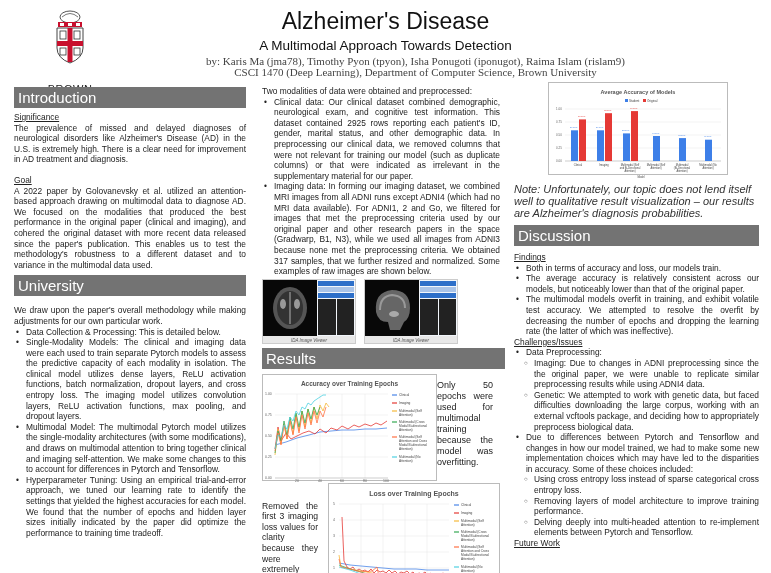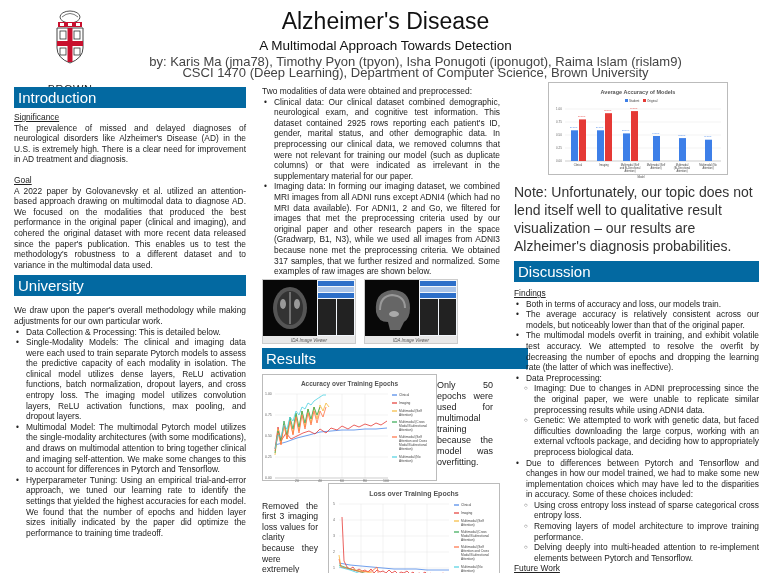--- a/index.html
+++ b/index.html
@@ -5,28 +5,28 @@
   * { box-sizing: border-box; margin: 0; padding: 0; }
   html, body { width: 771px; height: 573px; overflow: hidden; background: #ffffff; }
   body { font-family: "Liberation Sans", sans-serif; color: #222; position: relative; }
 
   .header { position: absolute; left: 0; top: 0; width: 771px; height: 86px; }
   .logo { position: absolute; left: 40px; top: 10px; width: 60px; height: 70px; text-align: center; }
   .logo svg { display: block; margin: 0 auto; }
   .logo-text { font-family: Liberation Sans, sans-serif; font-size: 11px; letter-spacing: 0.5px; color: #222; margin-top: 19px; }
   .title { position: absolute; left: 0; width: 771px; top: 8px; text-align: center; font-size: 23px; color: #111; }
   .subtitle { position: absolute; left: 0; width: 771px; top: 38px; text-align: center; font-size: 13.5px; color: #111; }
-  .authors { position: absolute; left: 0; width: 771px; top: 56px; text-align: center; font-size: 13px; color: #444; line-height: 11px; padding-left: 60px; }
+  .authors { position: absolute; left: 0; width: 771px; top: 56px; text-align: center; font-size: 11px; color: #444; line-height: 11px; padding-left: 60px; font-family: Liberation Serif, serif; }
 
   .col { position: absolute; font-size: 8.4px; line-height: 10.6px; color: #222; }
   .col1 { left: 14px; top: 87px; width: 232px; }
   .col2 { left: 262px; top: 86px; width: 238px; }
   .col3 { left: 514px; top: 82px; width: 245px; }
 
-  .section-head { background: #0369a1; color: #fff; font-size: 15px; height: 21px; line-height: 21px; padding-left: 4px; margin-bottom: 4px; }
+  .section-head { background: #737373; color: #fff; font-size: 15px; height: 21px; line-height: 21px; padding-left: 4px; margin-bottom: 4px; }
   .sub-head { text-decoration: underline; }
   p.just { text-align: justify; }
   ul { list-style: none; }
   ul li { position: relative; padding-left: 12px; text-align: justify; }
   ul li::before { content: "•"; position: absolute; left: 2px; top: 0; }
   ul.sub li { padding-left: 20px; }
   ul.sub li::before { content: "○"; left: 10px; font-size: 6px; }
   .u { }
   .gap { height: 10px; }
 
@@ -35,21 +35,21 @@
   .mri-row { display: flex; gap: 8px; margin-top: 2px; margin-bottom: 4px; }
   .mri { width: 94px; height: 65px; background: #e8e8e8; display: flex; flex-direction: column; border: 1px solid #ccc; }
   .mri-top { flex: 1; display: flex; }
   .mri-scan { width: 54px; background: #080808; display: flex; align-items: center; justify-content: center; }
   .mri-panel { flex: 1; background: #f2f6fb; display: flex; flex-direction: column; gap: 1px; padding: 1px; }
   .mri-panel .bar { height: 5px; background: #2d6fc9; }
   .mri-panel .thumbs { flex: 1; display: flex; gap: 1px; }
   .mri-panel .thumbs div { flex: 1; background: #222; }
   .mri-cap { height: 7px; font-size: 4.5px; text-align: center; color: #555; font-style: italic; }
 
-  .note { font-size: 14px; line-height: 18px; color: #333; }
+  .note { font-style: italic; font-size: 11px; line-height: 12px; color: #333; }
 </style>
 </head>
 <body>
 
 <div class="header">
   <div class="logo">
     <svg width="34" height="54" viewBox="0 0 34 54">
       <ellipse cx="17" cy="7" rx="10" ry="6" fill="none" stroke="#555" stroke-width="1"></ellipse>
       <path d="M9 7 Q17 0 25 7" fill="none" stroke="#777" stroke-width="1"></path>
       <rect x="5" y="12" width="24" height="5" fill="#c8102e"></rect>
@@ -140,21 +140,21 @@
             <div class="thumbs">
               <div></div>
               <div></div>
             </div>
           </div>
       </div>
       <div class="mri-cap">IDA Image Viewer</div>
     </div>
   </div>
 
-  <div class="section-head" style="width:266px;margin-bottom:5px;">Results</div>
+  <div class="section-head" style="width:243px;margin-bottom:5px;">Results</div>
 
   <div style="display:flex;gap:0;">
     <div class="chart-box" style="width:175px;height:107px;">
       <div class="chart-title" style="padding-top:4px;">Accuracy over Training Epochs</div>
       <svg width="173" height="94">
         <g font-size="3.5" fill="#666" font-family="Liberation Sans, sans-serif">
           <text x="2" y="6">1.00</text>
             <text x="2" y="27">0.75</text>
             <text x="2" y="48">0.50</text>
             <text x="2" y="69">0.25</text>
@@ -342,20 +342,21 @@
   </div>
   <p class="note" style="margin-top:8px;">Note: Unfortunately, our topic does not lend itself well to qualitative result visualization – our results are Alzheimer's diagnosis probabilities.</p>
 
   <div class="section-head" style="margin-top:6px;margin-bottom:6px;">Discussion</div>
   <div class="sub-head">Findings</div>
   <ul>
     <li>Both in terms of accuracy and loss, our models train.</li>
     <li>The average accuracy is relatively consistent across our models, but noticeably lower than that of the original paper.</li>
     <li>The multimodal models overfit in training, and exhibit volatile test accuracy. We attempted to resolve the overfit by decreasing the number of epochs and dropping the learning rate (the latter of which was ineffective).</li>
   </ul>
+  <div class="sub-head">Challenges/Issues</div>
   <ul>
     <li>
       <span>Data Preprocessing:</span>
       <ul class="sub" style="margin-left:-12px;">
         <li>Imaging: Due to changes in ADNI preprocessing since the the original paper, we were unable to replicate similar preprocessing results while using ADNI4 data.</li>
         <li>Genetic: We attempted to work with genetic data, but faced difficulties downloading the large corpus, working with an external vcftools package, and deciding how to appropriately preprocess biological data.</li>
       </ul>
     </li>
     <li>
       <span>Due to differences between Pytorch and Tensorflow and changes in how our model trained, we had to make some new implementation choices which may have led to the disparities in accuracy. Some of these choices included:</span>

